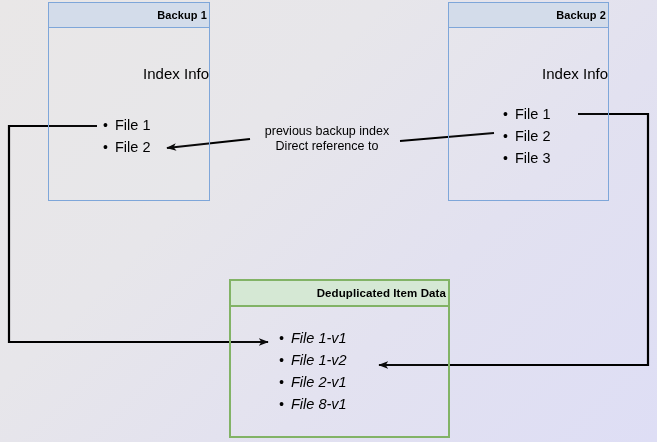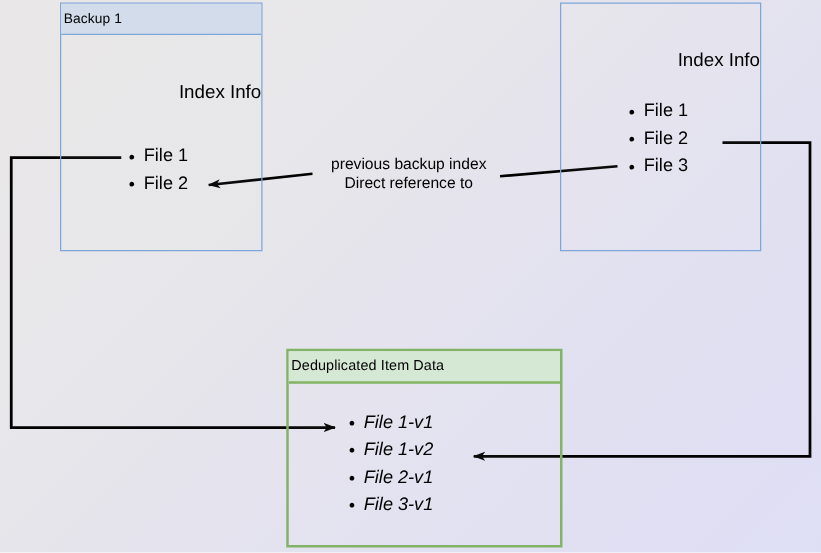--- a/index.html
+++ b/index.html
@@ -25,22 +25,22 @@
     box-sizing: border-box;
     border-width: 1px;
     border-style: solid;
     display: flex;
     flex-direction: column;
   }
   .node-header {
     box-sizing: border-box;
     border-bottom-width: 1px;
     border-bottom-style: solid;
-    text-align: left;
-    font-weight: normal;
+    text-align: right;
+    font-weight: bold;
     font-size: 11px;
     line-height: 12px;
     padding: 6px 2px 6px 2px;
     color: #000000;
     letter-spacing: 0.1px;
   }
   .node-body {
     position: relative;
     flex: 1 1 auto;
   }
@@ -128,38 +128,39 @@
   <div class="node-body">
     <div class="index-label" style="left:0; right:0; top:37px;">Index Info</div>
     <ul class="filelist" style="left:52px; top:86px;">
       <li>File 1</li>
       <li>File 2</li>
     </ul>
   </div>
 </div>
 
 <div class="node blue" style="left:448px; top:2px; width:161px; height:199px;">
+  <div class="node-header">Backup 2</div>
   <div class="node-body">
     <div class="index-label" style="left:0; right:0; top:37px;">Index Info</div>
     <ul class="filelist" style="left:52px; top:75px;">
       <li>File 1</li>
       <li>File 2</li>
       <li>File 3</li>
     </ul>
   </div>
 </div>
 
 <div class="node green" style="left:229px; top:279px; width:221px; height:159px;">
   <div class="node-header">Deduplicated Item Data</div>
   <div class="node-body">
     <ul class="filelist" style="left:46px; top:20px;font-style:italic;">
       <li>File 1-v1</li>
       <li>File 1-v2</li>
       <li>File 2-v1</li>
-      <li>File 3-v1</li>
+      <li>File 8-v1</li>
     </ul>
   </div>
 </div>
 
 <div class="edge-label" style="left:247px; top:124px; width:160px;">
   <div>previous backup index</div>
   <div>Direct reference to</div>
 </div>
 
 </body></html>

